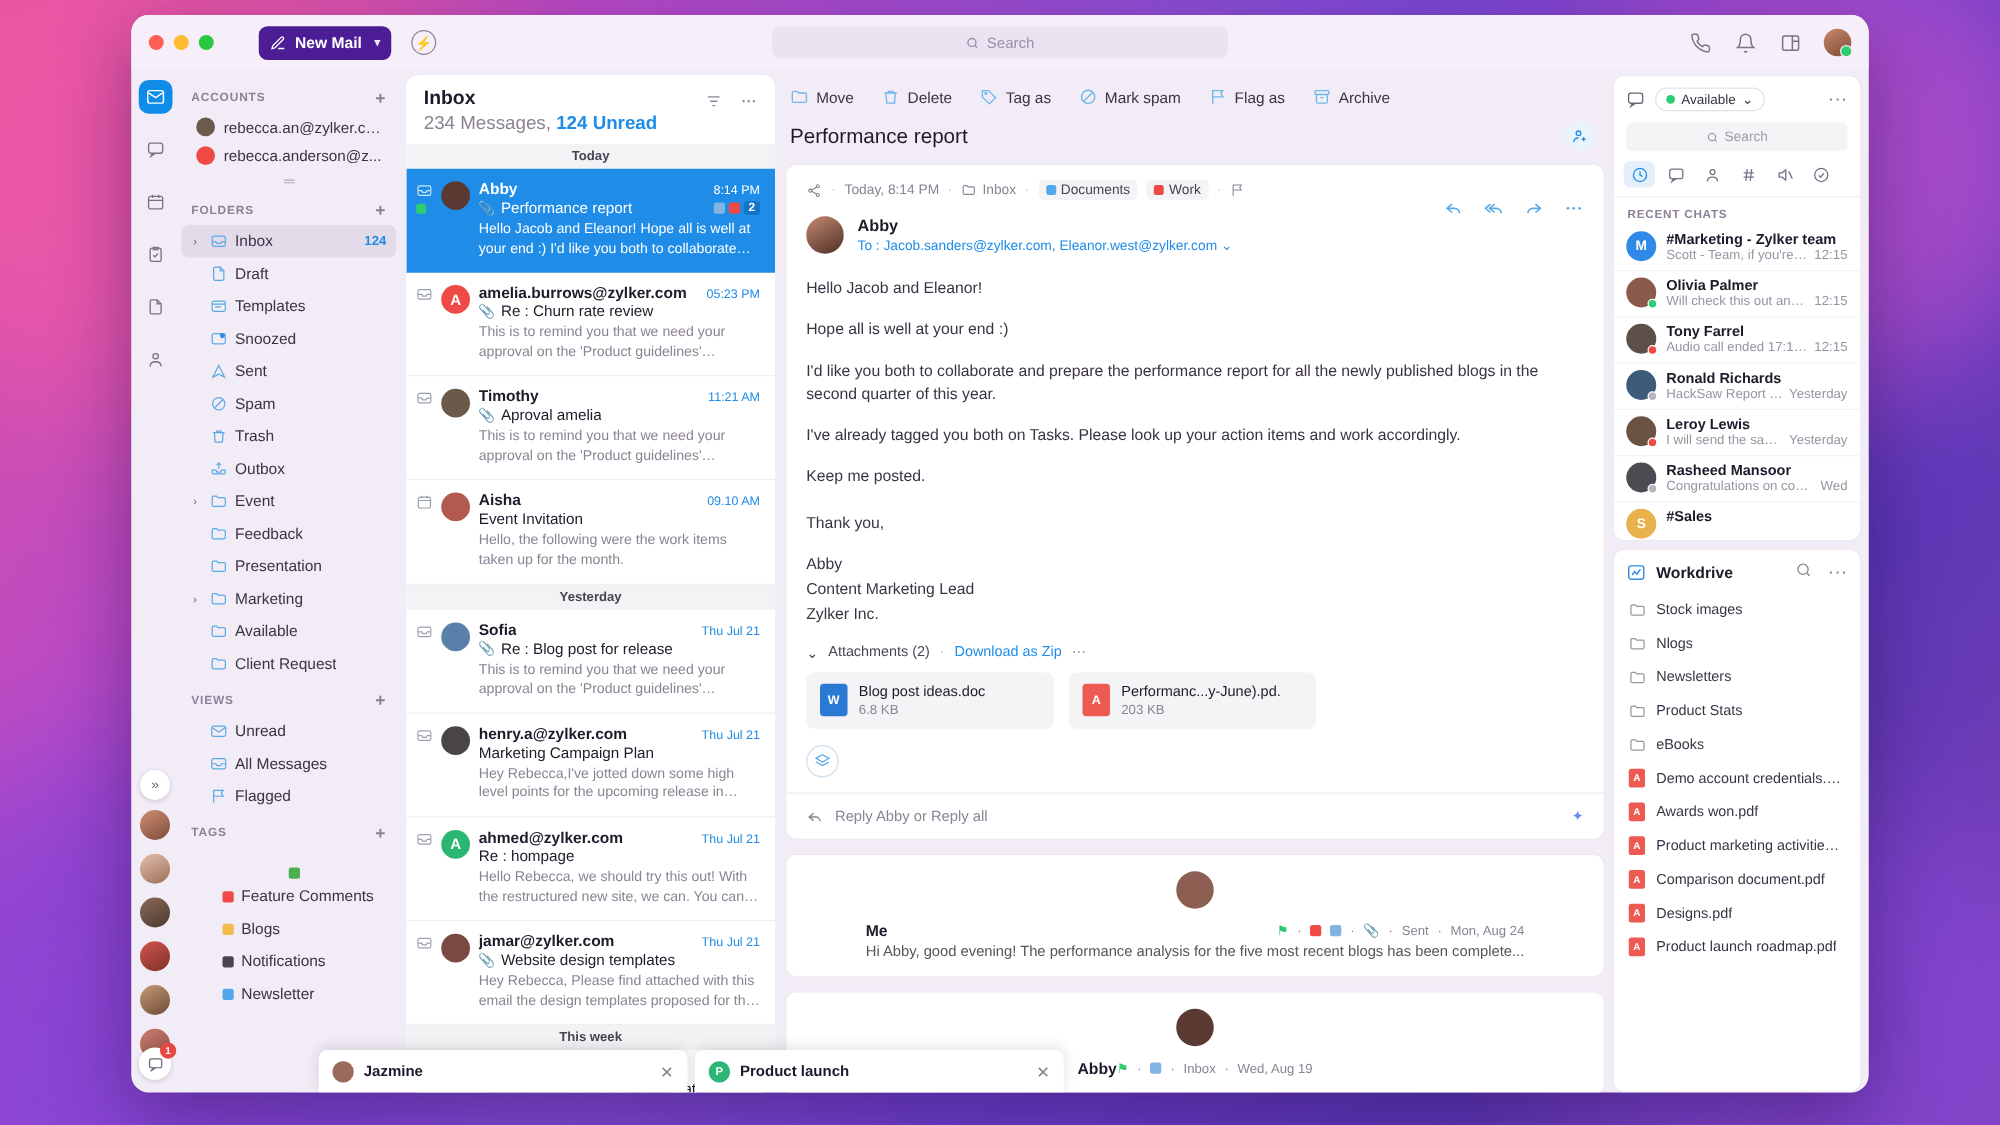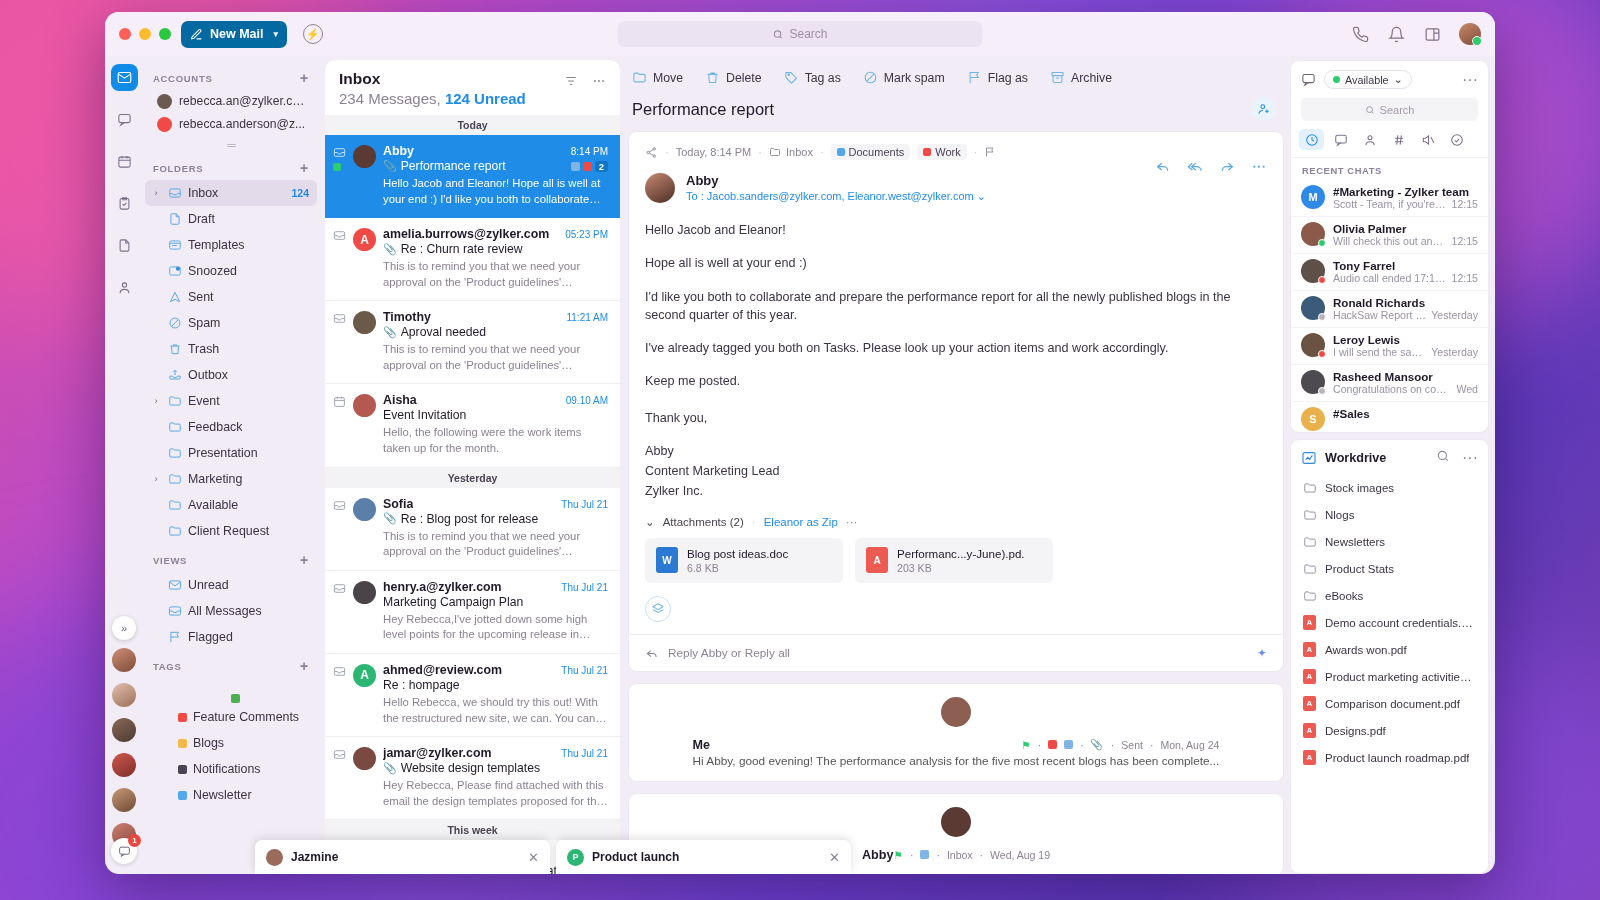--- a/index.html
+++ b/index.html
@@ -23,21 +23,21 @@
     display: flex; flex-direction: column;
   }
 
   
   .titlebar { height: 44px; flex: 0 0 44px; display: flex; align-items: center;
               background: #f6eef9; padding: 0 14px; position: relative; }
   .traffic { display: flex; gap: 8px; align-items: center; }
   .dot { width: 12px; height: 12px; border-radius: 50%; }
   .dot.r { background: #ff5f57; } .dot.y { background: #febc2e; } .dot.g { background: #28c840; }
   .newmail {
-    margin-left: 10px; height: 27px; background: #0369a1; color: #fff; border-radius: 7px;
+    margin-left: 36px; height: 27px; background: #4c1d95; color: #fff; border-radius: 7px;
     display: flex; align-items: center; gap: 7px; padding: 0 9px; font-size: 12.5px; font-weight: 600;
     cursor: pointer;
   }
   .newmail .caret { font-size: 9px; opacity: .9; margin-left: 3px; }
   .bolt { margin-left: 16px; width: 20px; height: 20px; border-radius: 50%; border: 1.4px solid #8d8296;
           display: flex; align-items: center; justify-content: center; font-size: 11px; color: #6d6277; }
   .tb-search {
     position: absolute; left: 50%; transform: translateX(-50%); width: 365px; height: 26px;
     background: #ece3f2; border-radius: 7px; display: flex; align-items: center; justify-content: center;
     gap: 6px; color: #9b90a6; font-size: 12px;
@@ -67,21 +67,21 @@
   .chatbadge i { position: absolute; top: -4px; right: -4px; background: #e8483f; color: #fff; font-style: normal;
                  font-size: 8px; border-radius: 50%; width: 13px; height: 13px; display: flex;
                  align-items: center; justify-content: center; font-weight: 700; }
 
   
   .sidebar { width: 182px; flex: 0 0 182px; padding: 6px 8px 0 2px; font-size: 12.4px; color: #3b3344;
              overflow: hidden; }
   .sec-head { display: flex; align-items: center; justify-content: space-between; padding: 9px 8px 5px 8px;
               font-size: 9.5px; letter-spacing: .7px; color: #8c8199; font-weight: 600; }
   .sec-head .plus { font-size: 14px; color: #8c8199; cursor: pointer; line-height: 1; }
-  .acct { display: flex; align-items: flex-start; gap: 7px; padding: 4px 8px 4px 12px; cursor: pointer; }
+  .acct { display: flex; align-items: center; gap: 7px; padding: 4px 8px 4px 12px; cursor: pointer; }
   .acct .ava { width: 15px; height: 15px; border-radius: 50%; flex: 0 0 15px; }
   .acct span { font-size: 12.2px; white-space: nowrap; overflow: hidden; text-overflow: ellipsis; }
   .drag { text-align: center; color: #b3a9bd; font-size: 12px; letter-spacing: -1px; margin: 2px 0 0; }
   .frow { display: flex; align-items: center; gap: 6px; height: 26px; padding: 0 8px 0 6px;
           border-radius: 6px; cursor: pointer; position: relative; }
   .frow.sel { background: #e3dbe9; }
   .frow .arr { width: 10px; font-size: 9px; color: #6d6277; text-align: center; flex: 0 0 10px; }
   .frow .fic { width: 15px; height: 15px; flex: 0 0 15px; display: flex; align-items: center; justify-content: center; }
   .frow .lbl { font-size: 12.4px; white-space: nowrap; overflow: hidden; text-overflow: ellipsis; }
   .frow .cnt { margin-left: auto; font-size: 10.5px; color: #1f8ce8; font-weight: 600; }
@@ -638,21 +638,21 @@
               </svg>
             </span>
             <span class="mav" style="background:#6b5a4a"></span>
             <div class="mbody">
               <div class="mtop">
                 <span class="mname">Timothy</span>
                 <span class="mtime">11:21 AM</span>
               </div>
               <div class="msubrow">
                 <span class="clip">📎</span>
-                <span class="msub">Aproval needed</span>
+                <span class="msub">Aproval amelia</span>
               </div>
               <div class="mprev">This is to remind you that we need your approval on the 'Product guidelines' document sent to ...</div>
             </div>
           </div>
           <div class="mrow">
             <span class="env">
               <svg width="13" height="13" viewBox="0 0 24 24" fill="none" stroke="currentColor" stroke-width="1.7">
                 <rect x="3" y="5" width="18" height="16" rx="2.5"></rect>
                 <path d="M3 10h18M8 3v4M16 3v4"></path>
               </svg>
@@ -712,21 +712,21 @@
           <div class="mrow">
             <span class="env">
               <svg width="13" height="13" viewBox="0 0 24 24" fill="none" stroke="currentColor" stroke-width="1.7">
                 <rect x="2.5" y="5" width="19" height="14" rx="2.5"></rect>
                 <path d="M3 12h5l1.5 2.5h5L16 12h5"></path>
               </svg>
             </span>
             <span class="mav" style="background:#2bb673">A</span>
             <div class="mbody">
               <div class="mtop">
-                <span class="mname">ahmed@review.com</span>
+                <span class="mname">ahmed@zylker.com</span>
                 <span class="mtime">Thu Jul 21</span>
               </div>
               <div class="msubrow">
                 <span class="msub">Re :  hompage</span>
               </div>
               <div class="mprev">Hello Rebecca, we should try this out! With the restructured new site, we can. You can take it up.</div>
             </div>
           </div>
           <div class="mrow">
             <span class="env">
@@ -921,21 +921,21 @@
               <p class="" style="margin-top: 18px;">Thank you,</p>
               <p class="tight">Abby</p>
               <p class="tight">Content Marketing Lead</p>
               <p class="tight">Zylker Inc.</p>
             </div>
 
           <div class="att-head">
             <span>⌄</span>
             <span>Attachments (2)</span>
             <span class="sep" style="color:#c9c4cf">·</span>
-            <span class="dl">Eleanor as Zip</span>
+            <span class="dl">Download as Zip</span>
             <span style="color:#8b8293">···</span>
           </div>
           <div class="att-row" id="attachments">
               <div class="att">
                 <span class="ficon" style="background:#2a7ad4">W</span>
                 <div>
                   <div class="fn">Blog post ideas.doc</div>
                   <div class="fs">6.8 KB</div>
                 </div>
               </div>

